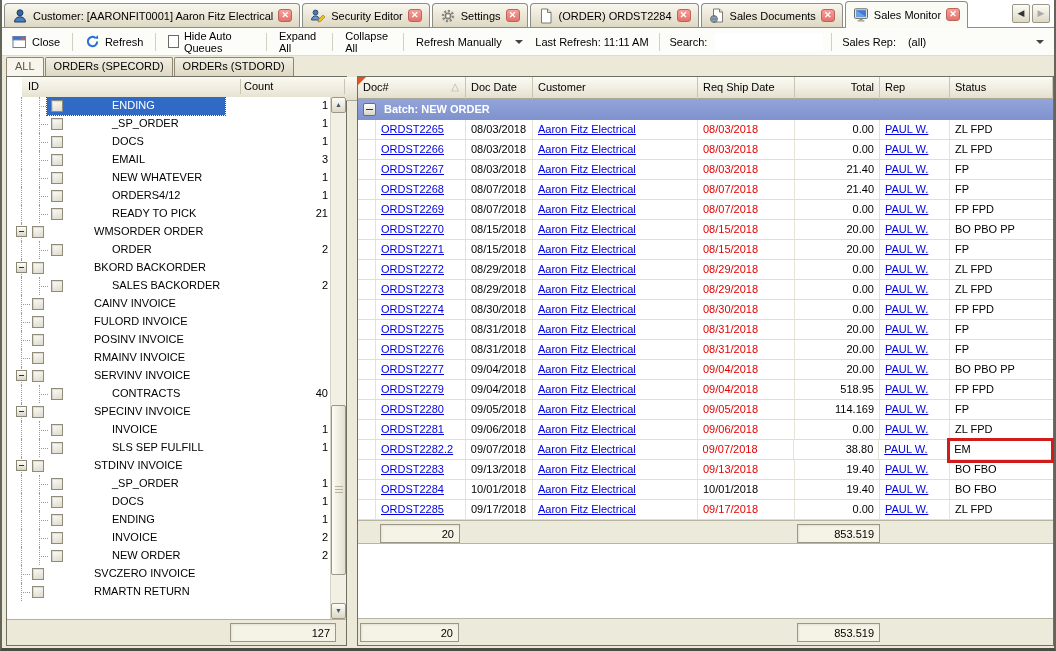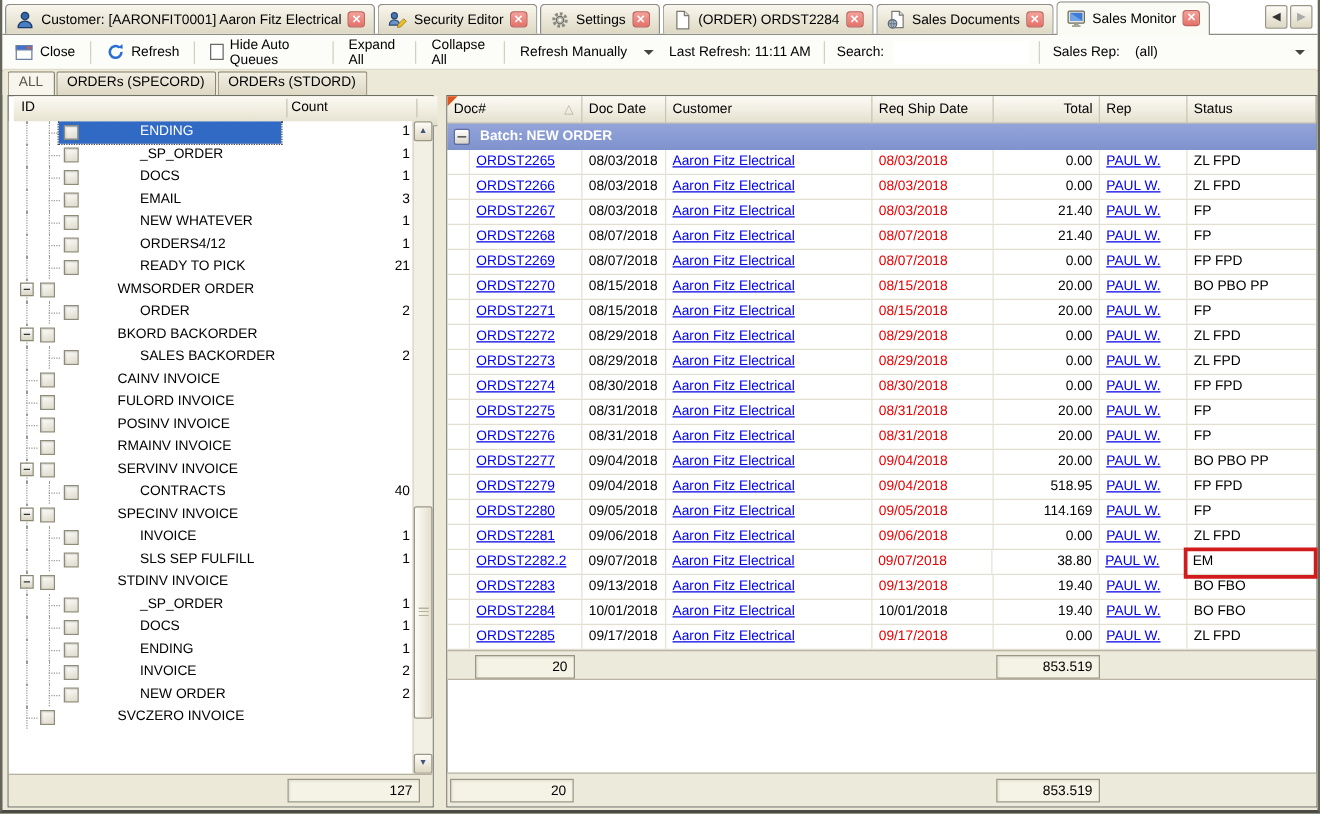--- a/index.html
+++ b/index.html
@@ -76,21 +76,21 @@
     background:linear-gradient(#f2efe4,#ddd8c3); white-space:nowrap;
   }
   .qtab.active { background:#f7f5ec; color:#5a5648; }
 
   
   #left-panel {
     position:absolute; left:4px; top:76px; width:341px; height:570px;
     border:1px solid #6e7064; background:#fff;
   }
   #lp-header {
-    position:absolute; left:4px; top:0; width:339px; height:24px;
+    position:absolute; left:15px; top:0; width:339px; height:24px;
     background:linear-gradient(#fbf9f2,#eeeadc 60%,#e3dfcd);
     border-bottom:1px solid #aca899;
     text-align:center;
   }
   #lp-header .hlbl { position:absolute; top:3px; }
   #lp-h-id { left:6px; }
   #lp-h-count { left:222px; }
   .lp-hdiv { position:absolute; top:2px; width:1px; height:15px; background:#c9c5b3; }
 
   #tree { position:absolute; left:0; top:20px; width:323px; height:522px; background:#fff; overflow:hidden; }
@@ -531,20 +531,27 @@
           <span class="guide-h" style="left:32px;width:9px"></span>
           <span class="tcb" style="left:44px"></span>
           <span class="tlbl" style="left:61px">NEW ORDER</span>
           <span class="tcount">2</span>
         </div>
         <div class="trow">
           <span class="guide-v" style="left:14px"></span>
           <span class="guide-h" style="left:14px;width:9px"></span>
           <span class="tcb" style="left:25px"></span>
           <span class="tlbl" style="left:43px">SVCZERO INVOICE</span>
+          <span class="tcount"></span>
+        </div>
+        <div class="trow">
+          <span class="guide-v" style="left:14px"></span>
+          <span class="guide-h" style="left:14px;width:9px"></span>
+          <span class="tcb" style="left:25px"></span>
+          <span class="tlbl" style="left:43px">RMARTN RETURN</span>
           <span class="tcount"></span>
         </div>
       </div>
     <div id="lp-scrollbar">
       <div class="sarrow" style="top:0">▲</div>
       <div id="sthumb"></div>
       <div class="sarrow" style="bottom:0">▼</div>
     </div>
     <div id="lp-footer">
       <div class="sumbox" id="lp-total">127</div>

